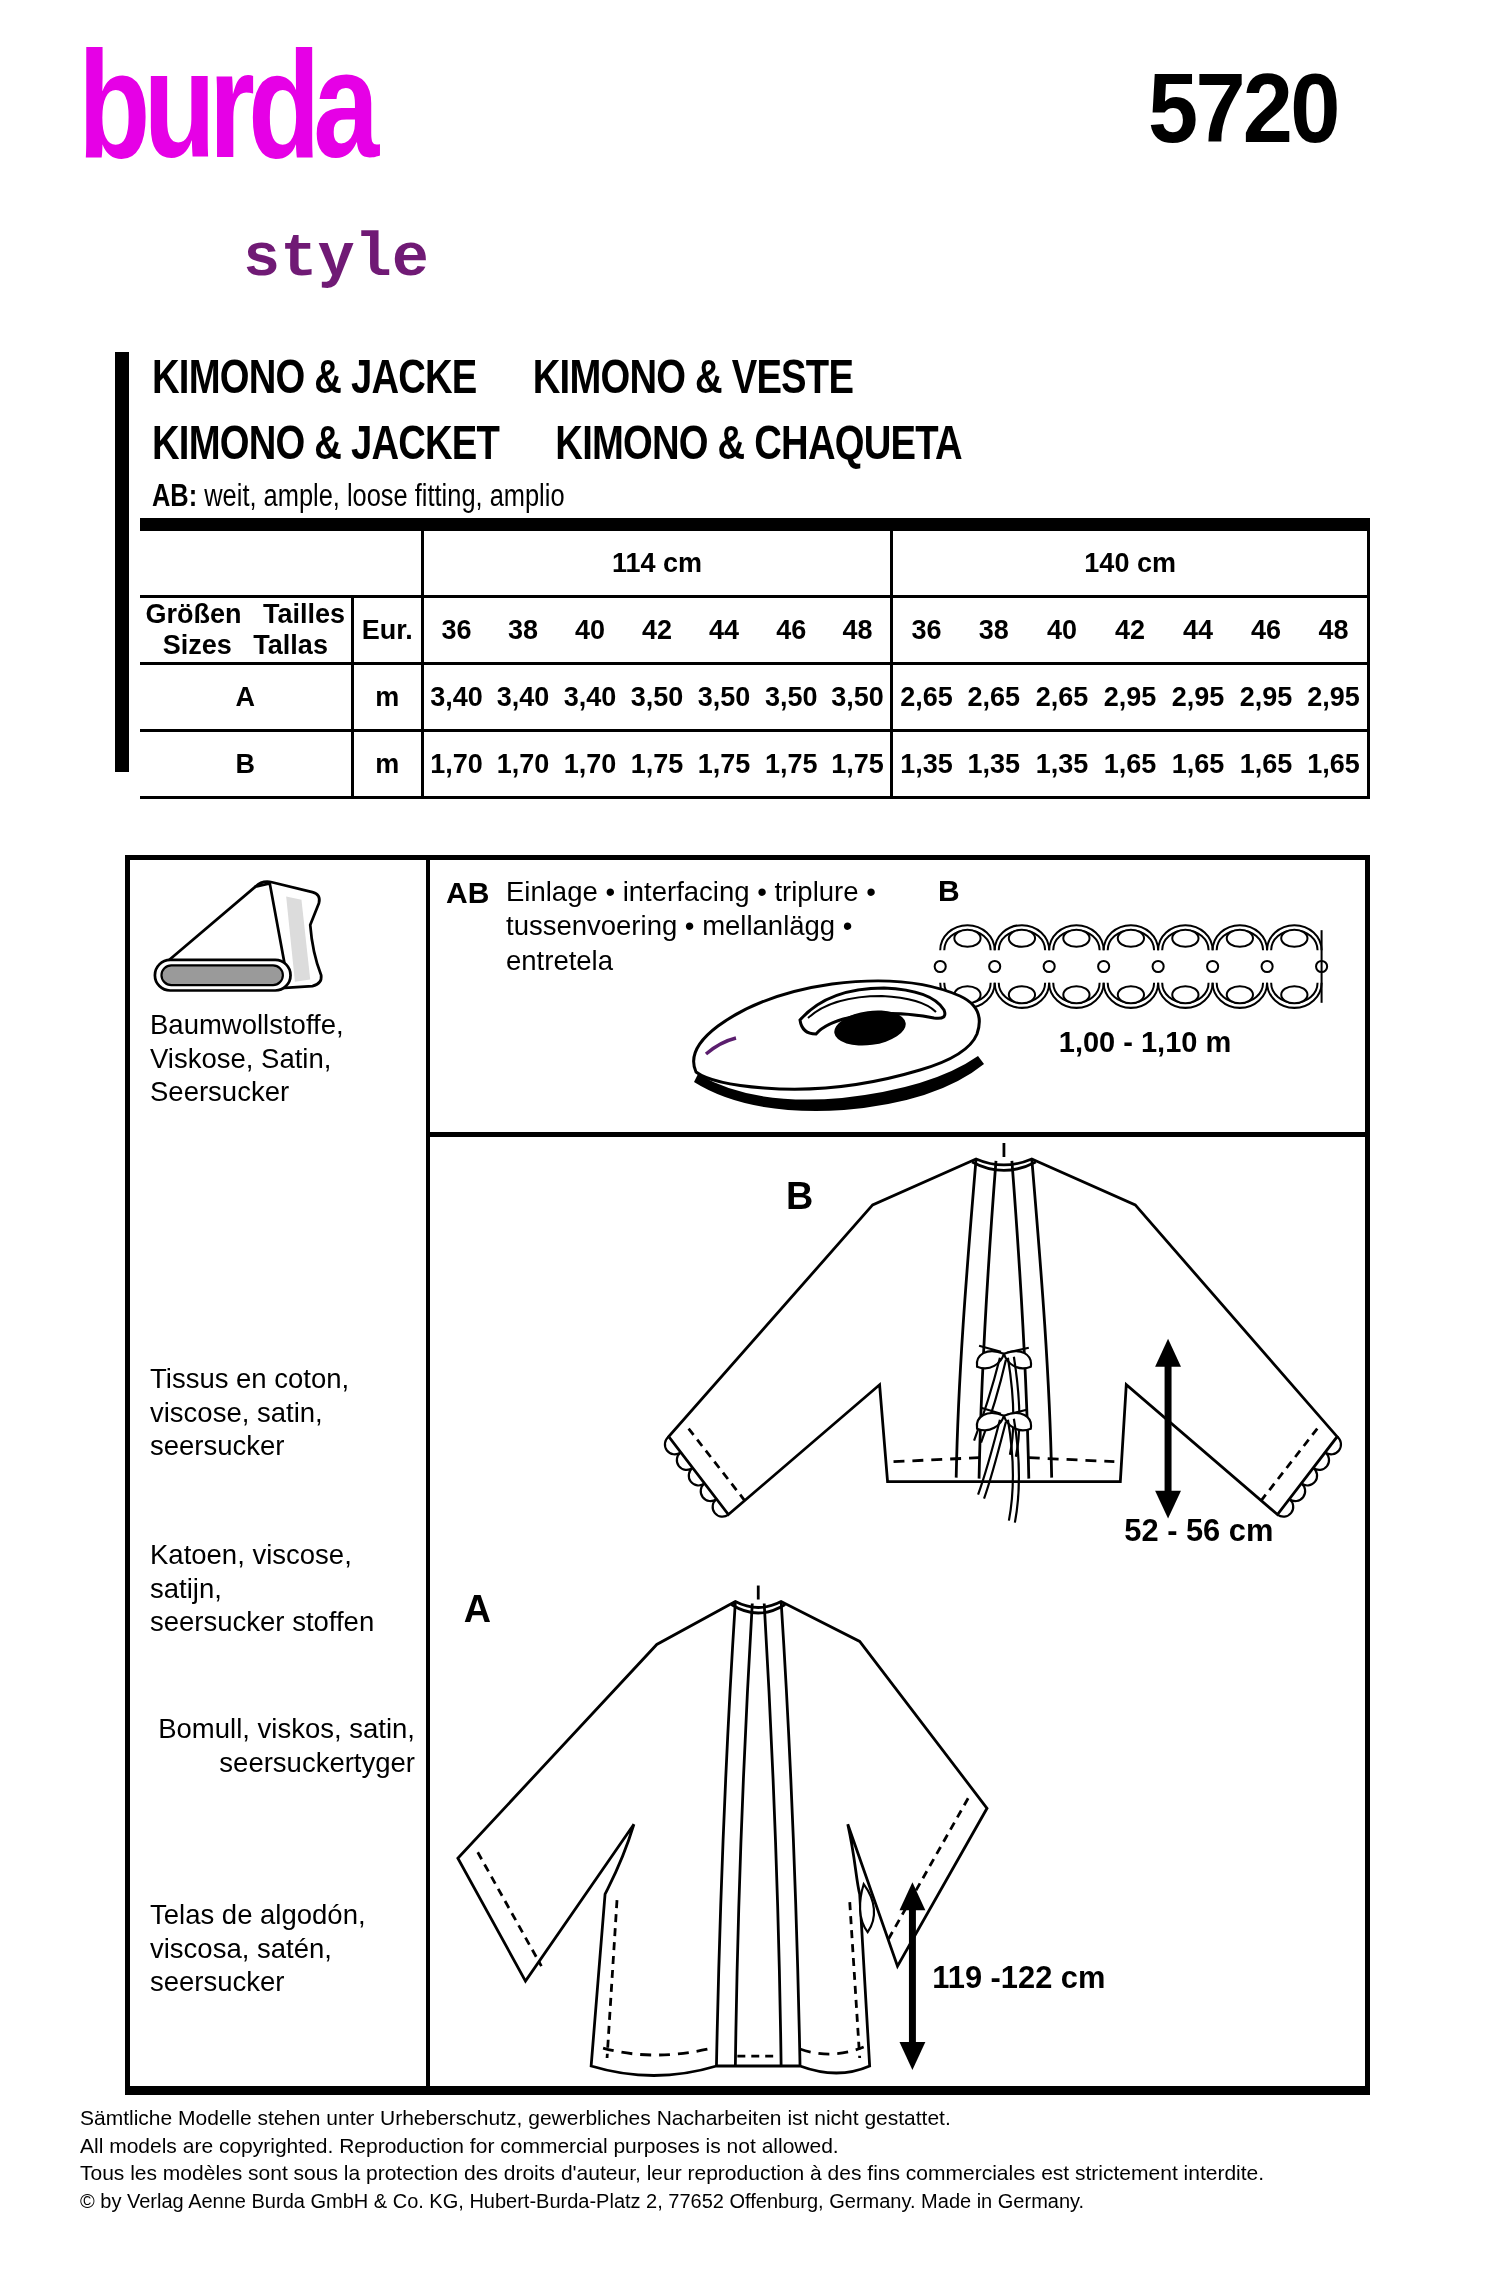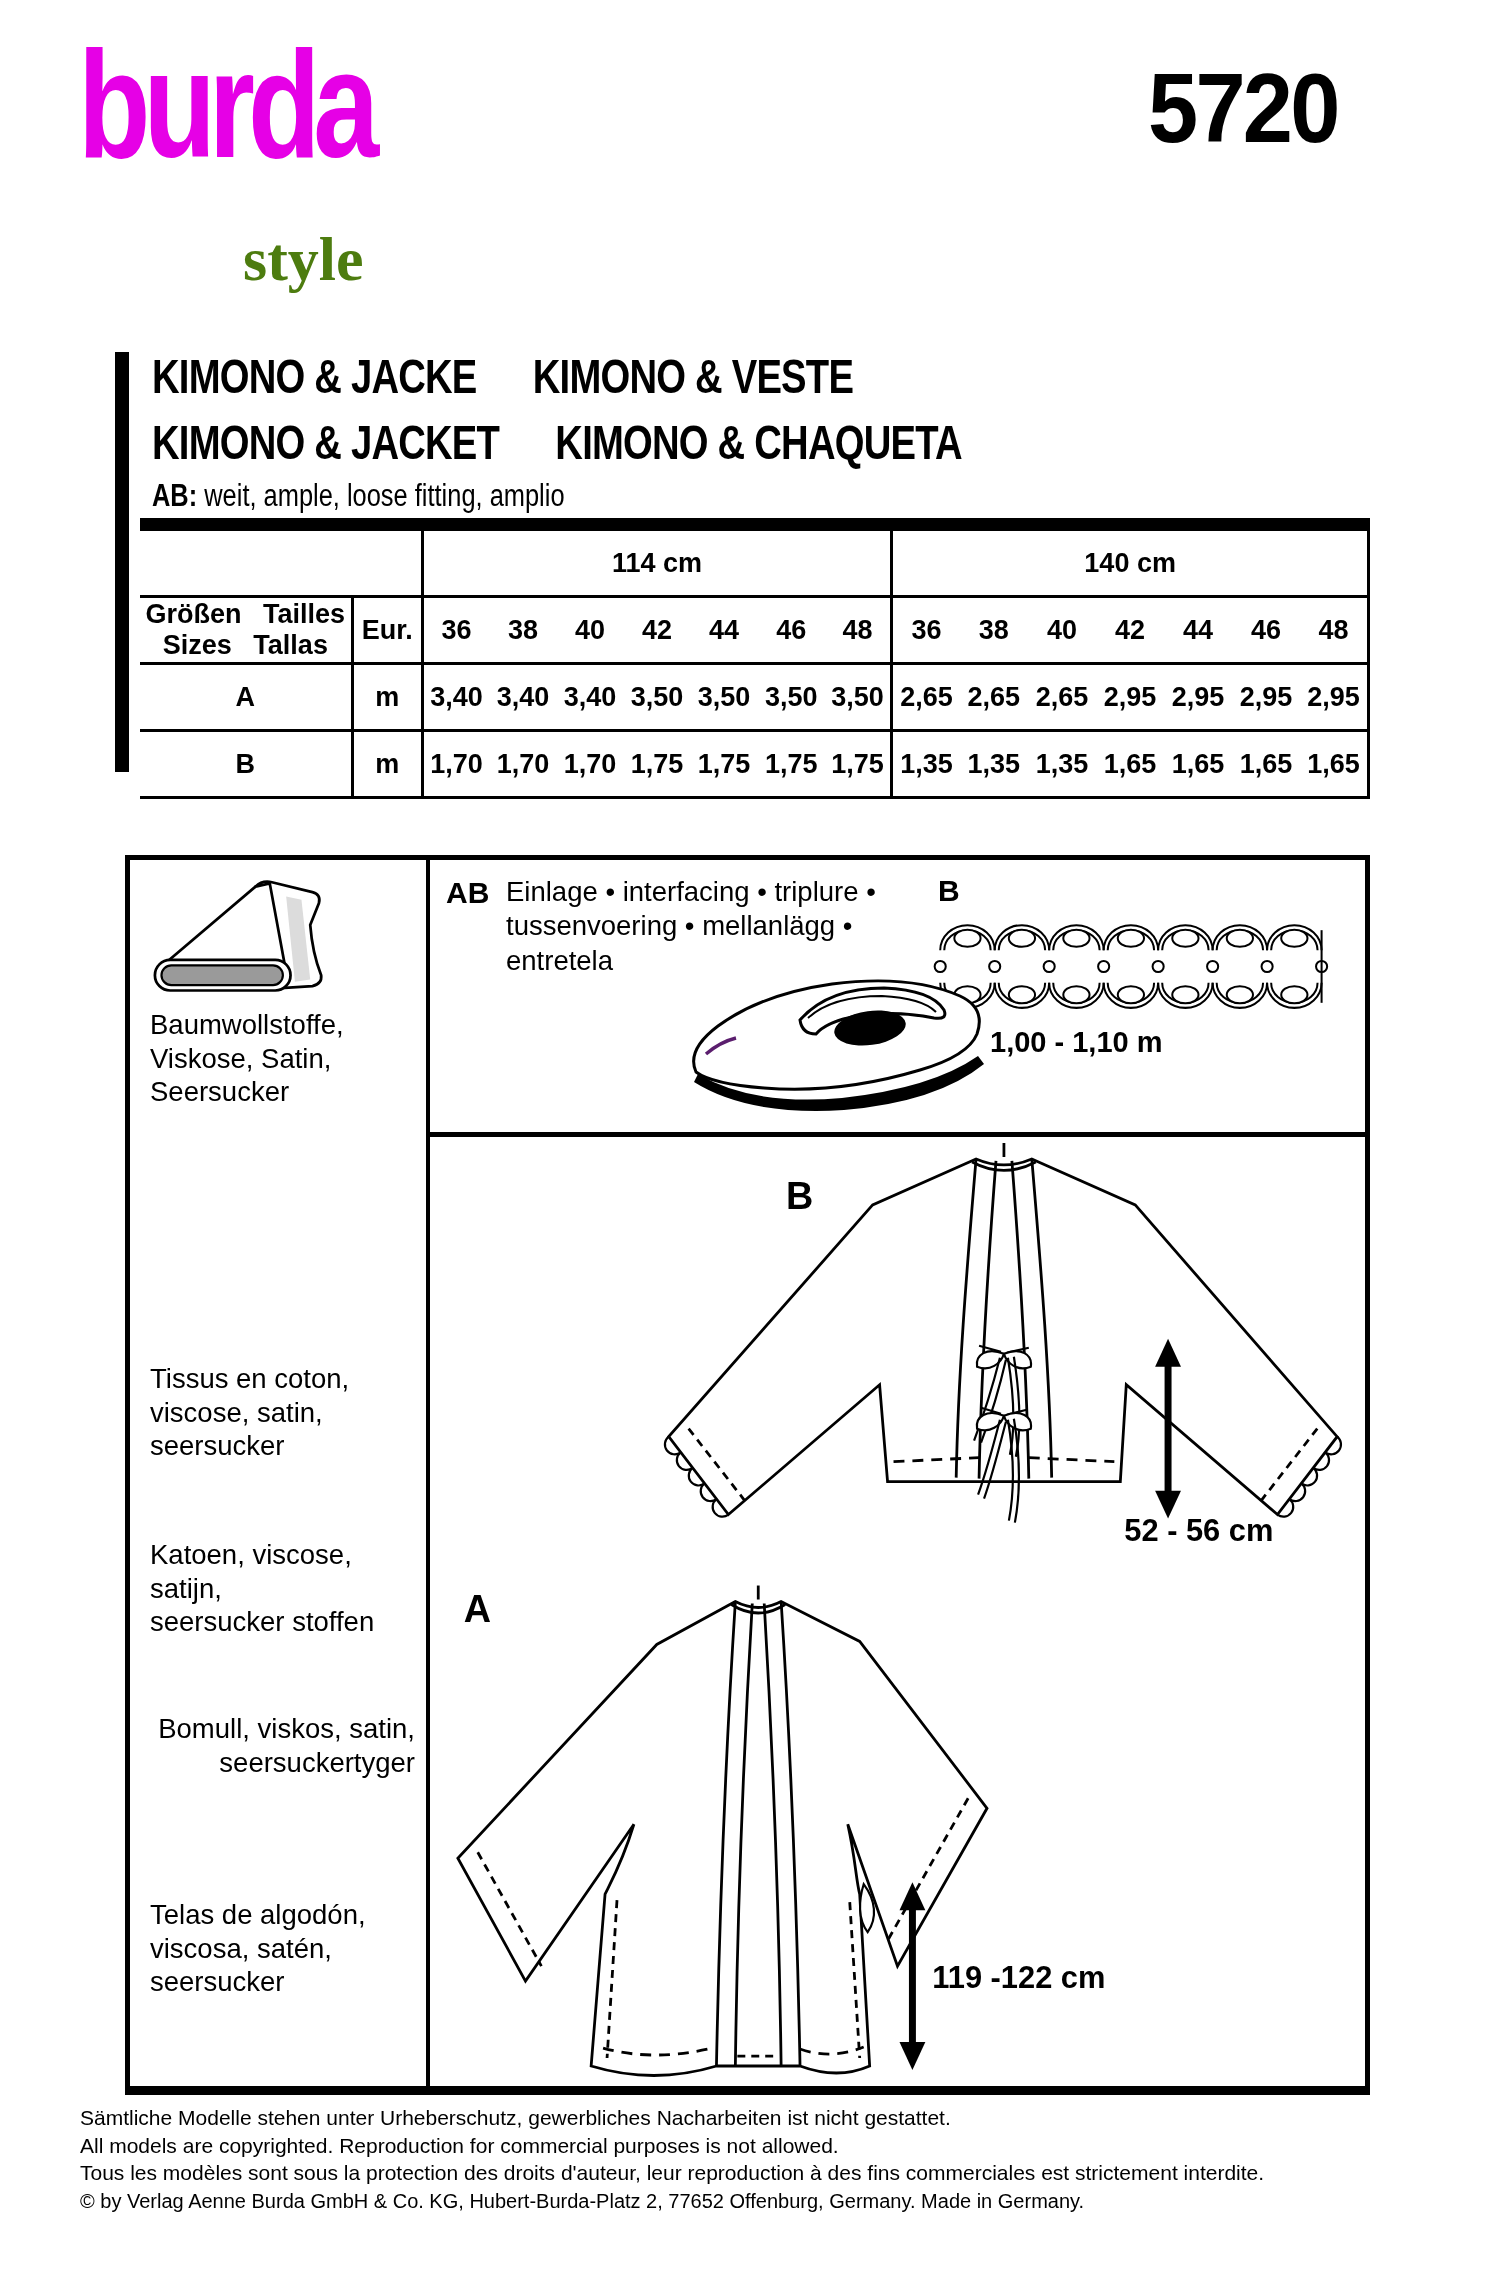--- a/index.html
+++ b/index.html
@@ -41,40 +41,40 @@
   .sidebar{width:300px;flex:0 0 300px;border-right:4px solid #000;position:relative;box-sizing:border-box;}
   .fabric-block{position:absolute;left:20px;width:265px;font-size:27.5px;line-height:1.22;
                 white-space:pre-line;}
   .fb0{top:148px;} .fb1{top:322px;} .fb2{top:502px;} .fb3{top:678px;} .fb4{top:852px;text-align:right;} .fb5{top:1038px;}
   .main-col{flex:1;display:flex;flex-direction:column;position:relative;}
   .interfacing{height:277px;flex:0 0 277px;border-bottom:5px solid #000;position:relative;box-sizing:border-box;}
   .ab-label{position:absolute;left:16px;top:16px;font-size:30px;font-weight:700;}
   .interfacing-text{position:absolute;left:76px;top:15px;font-size:27.5px;line-height:1.25;white-space:pre-line;}
   .view-b-label{position:absolute;left:508px;top:14px;font-size:30px;font-weight:700;}
   .lace-svg{position:absolute;left:500px;top:50px;}
-  .trim-length{position:absolute;left:560px;top:166px;width:310px;text-align:left;
+  .trim-length{position:absolute;left:560px;top:166px;width:310px;text-align:center;
                font-size:29px;font-weight:700;}
   .iron-svg{position:absolute;left:252px;top:94px;}
   .drawings{flex:1;position:relative;}
   .drawings svg{position:absolute;left:0;top:0;}
 
   
   .foot{position:absolute;left:80px;white-space:nowrap;}
   .f0{top:2106px;font-size:21px;} .f1{top:2134px;font-size:21px;} .f2{top:2161px;font-size:21px;}
   .f3{top:2190px;font-size:20px;}
 
   svg text{font-family:"Liberation Sans","DejaVu Sans",sans-serif;}
 </style>
 </head>
 <body>
 
 <div class="page">
 
   <div class="logo-main" style="color:#E600E6;">burda</div>
-  <div class="logo-sub" style="color:#4d7c0f;">style</div>
+  <div class="logo-sub" style="color:#701a75;font-family:Liberation Mono, monospace;">style</div>
   <div class="pattern-number">5720</div>
 
   <div class="title-bar"></div>
   <div class="title-line t1">
     <span>KIMONO &amp; JACKE</span><span class="gap"></span><span>KIMONO &amp; VESTE</span>
   </div>
   <div class="title-line t2">
     <span>KIMONO &amp; JACKET</span><span class="gap"></span><span>KIMONO &amp; CHAQUETA</span>
   </div>
   <div class="fit-line">

